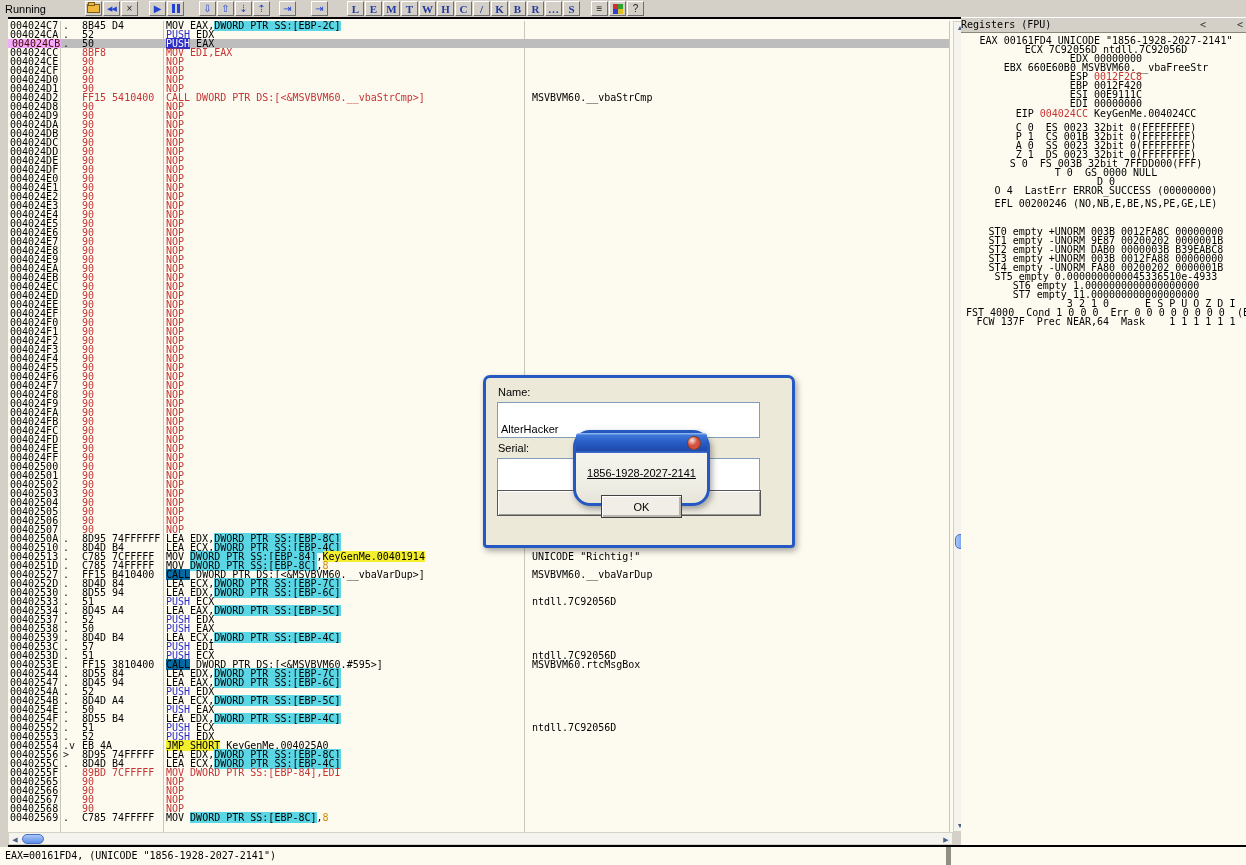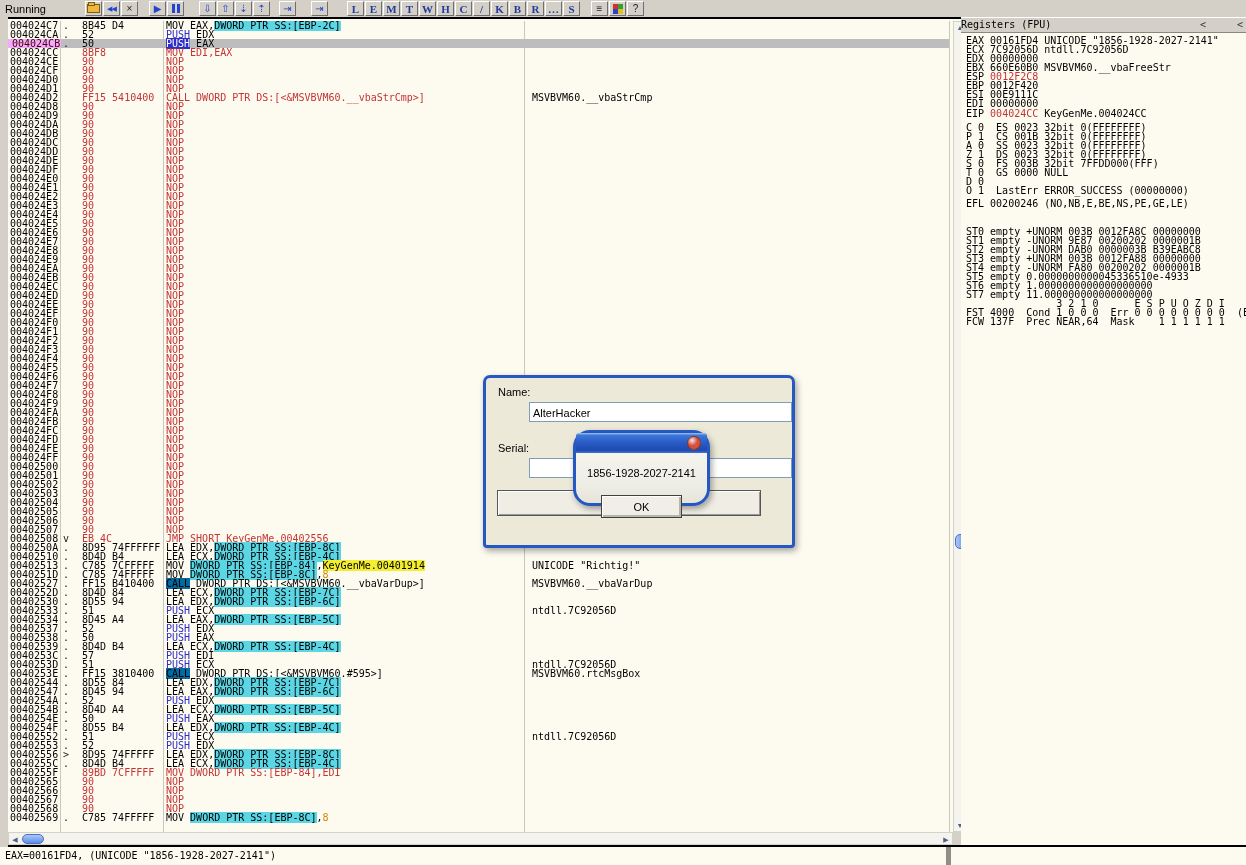--- a/index.html
+++ b/index.html
@@ -60,21 +60,21 @@
   #hthumb{left:13px;top:0.5px;width:22px;height:10px;background:linear-gradient(180deg,#aac8f6,#5f8de9);}
   #sbcorner{position:absolute;left:945px;top:813px;width:14px;height:13px;background:#d4d0c8;}
 
   
   #regpane{position:absolute;left:961px;top:17px;width:285px;height:828px;background:#fdfbf0;
            border-bottom:2px solid #000;box-sizing:content-box;overflow:hidden;}
   #reghdr{height:14px;background:#d4d0c8;border-bottom:1px solid #8a887c;border-top:1px solid #fff;
           font-family:"DejaVu Sans Mono",monospace;font-size:10px;line-height:13px;
           color:#000;position:relative;}
   .reghdr-btn{position:absolute;top:0;font-size:10px;color:#333;}
-  #regbody{padding:3px 0 0 5px;}
+  #regbody{padding:3px 0 0 5px;text-align:center;}
   .rline{font-family:"DejaVu Sans Mono",monospace;font-size:10px;line-height:9px;height:9px;
          white-space:pre;color:#000;}
   .rline .red{color:#c43434;}
 
   
   #statusbar{position:absolute;left:0;top:847px;width:1246px;height:18px;background:#fdfbf0;}
   #status-text{position:absolute;left:5px;top:3px;font-family:"DejaVu Sans Mono",monospace;
                font-size:10px;color:#000;white-space:pre;}
   #status-div{position:absolute;left:946px;top:0;width:5px;height:18px;background:#8f8f86;}
 
@@ -93,31 +93,31 @@
   .ball{width:13px;height:13px;border-radius:50%;border:1px solid rgba(60,40,10,.55);box-sizing:border-box;
         background-image:radial-gradient(circle at 35% 28%,rgba(255,255,255,.85) 0,rgba(255,255,255,0) 45%);}
   .ball.min{background-color:#f2a93b;}
   .ball.max{background-color:#58c058;}
   .ball.close{background-color:#d5503e;}
   #kgbody{position:relative;height:146px;}
   .kglabel{position:absolute;left:12px;font-size:11px;color:#000;}
   #name-label{top:8px;}
   #serial-label{top:64px;}
   .kginput{position:absolute;left:11px;width:258px;height:17px;border:1px solid #7f9db9;background:#fff;
-           font-family:"Liberation Sans",sans-serif;font-size:11px;padding:1px 0 0 3px;margin-left:32px;}
+           font-family:"Liberation Sans",sans-serif;font-size:11px;padding:17px 0 0 3px;}
   #name-input{top:24px;}
   #serial-input{top:80px;}
   #check-button{position:absolute;left:11px;top:112px;width:264px;height:26px;background:#f0eee4;
                 border:1px solid #55565a;box-shadow:inset 1px 1px 0 #fff,inset -1px -1px 0 #9a9a90;}
 
   
   #msgbox{position:absolute;left:573px;top:430px;width:137px;height:76px;box-sizing:border-box;
           border:3px solid #2558c0;border-radius:17px;z-index:40;
           background:linear-gradient(180deg,#f7f6f1 0%,#efeee6 70%,#e7e5d9 100%);
-          box-shadow:2px 3px 6px rgba(0,0,0,.35);}
+          box-shadow:2px 3px 6px rgba(0,0,0,.35);text-decoration:underline;}
   #mbtitle{height:20px;border-radius:3px 3px 0 0;position:relative;
            background:linear-gradient(180deg,#9ec2f2 0%,#3e77d8 12%,#2a5ec9 45%,#1e4aad 86%,#4470cf 100%);}
   #mb-close{position:absolute;right:6px;top:3px;width:14px;height:14px;}
   #mb-text{margin-top:14px;text-align:center;font-size:11px;color:#000;}
   #ok-button{position:absolute;left:25px;top:62px;width:81px;height:23px;background:#f0eee6;
              border:1px solid #404040;box-shadow:inset 1px 1px 0 #fff,inset -2px -2px 0 #b8b6aa;
              font-family:"Liberation Sans",sans-serif;font-size:11px;color:#000;}
 </style>
 </head>
 <body>
@@ -272,21 +272,20 @@
       <div class="drow"><span class="da">004024FE</span><span class="dh c-r">90</span><span class="di"><span class="c-r">NOP</span></span></div>
       <div class="drow"><span class="da">004024FF</span><span class="dh c-r">90</span><span class="di"><span class="c-r">NOP</span></span></div>
       <div class="drow"><span class="da">00402500</span><span class="dh c-r">90</span><span class="di"><span class="c-r">NOP</span></span></div>
       <div class="drow"><span class="da">00402501</span><span class="dh c-r">90</span><span class="di"><span class="c-r">NOP</span></span></div>
       <div class="drow"><span class="da">00402502</span><span class="dh c-r">90</span><span class="di"><span class="c-r">NOP</span></span></div>
       <div class="drow"><span class="da">00402503</span><span class="dh c-r">90</span><span class="di"><span class="c-r">NOP</span></span></div>
       <div class="drow"><span class="da">00402504</span><span class="dh c-r">90</span><span class="di"><span class="c-r">NOP</span></span></div>
       <div class="drow"><span class="da">00402505</span><span class="dh c-r">90</span><span class="di"><span class="c-r">NOP</span></span></div>
       <div class="drow"><span class="da">00402506</span><span class="dh c-r">90</span><span class="di"><span class="c-r">NOP</span></span></div>
       <div class="drow"><span class="da">00402507</span><span class="dh c-r">90</span><span class="di"><span class="c-r">NOP</span></span></div>
-      <div class="drow"><span class="da">00402508</span><span class="dm">v</span><span class="dh c-r">EB 4C</span><span class="di"><span class="c-r">JMP SHORT KeyGenMe.00402556</span></span></div>
       <div class="drow"><span class="da">0040250A</span><span class="dm">.</span><span class="dh">8D95 74FFFFFF</span><span class="di"><span class="c-n">LEA EDX,</span><span class="c-m">DWORD PTR SS:[EBP-8C]</span></span></div>
       <div class="drow"><span class="da">00402510</span><span class="dm">.</span><span class="dh">8D4D B4</span><span class="di"><span class="c-n">LEA ECX,</span><span class="c-m">DWORD PTR SS:[EBP-4C]</span></span></div>
       <div class="drow"><span class="da">00402513</span><span class="dm">.</span><span class="dh">C785 7CFFFFF</span><span class="di"><span class="c-n">MOV </span><span class="c-m">DWORD PTR SS:[EBP-84]</span><span class="c-n">,</span><span class="c-y">KeyGenMe.00401914</span></span><span class="dc">UNICODE "Richtig!"</span></div>
       <div class="drow"><span class="da">0040251D</span><span class="dm">.</span><span class="dh">C785 74FFFFF</span><span class="di"><span class="c-n">MOV </span><span class="c-m">DWORD PTR SS:[EBP-8C]</span><span class="c-n">,</span><span class="c-o">8</span></span></div>
       <div class="drow"><span class="da">00402527</span><span class="dm">.</span><span class="dh">FF15 B410400</span><span class="di"><span class="c-c">CALL</span><span class="c-n"> DWORD PTR DS:[&lt;&amp;MSVBVM60.__vbaVarDup&gt;]</span></span><span class="dc">MSVBVM60.__vbaVarDup</span></div>
       <div class="drow"><span class="da">0040252D</span><span class="dm">.</span><span class="dh">8D4D 84</span><span class="di"><span class="c-n">LEA ECX,</span><span class="c-m">DWORD PTR SS:[EBP-7C]</span></span></div>
       <div class="drow"><span class="da">00402530</span><span class="dm">.</span><span class="dh">8D55 94</span><span class="di"><span class="c-n">LEA EDX,</span><span class="c-m">DWORD PTR SS:[EBP-6C]</span></span></div>
       <div class="drow"><span class="da">00402533</span><span class="dm">.</span><span class="dh">51</span><span class="di"><span class="c-b">PUSH</span><span class="c-n"> ECX</span></span><span class="dc">ntdll.7C92056D</span></div>
       <div class="drow"><span class="da">00402534</span><span class="dm">.</span><span class="dh">8D45 A4</span><span class="di"><span class="c-n">LEA EAX,</span><span class="c-m">DWORD PTR SS:[EBP-5C]</span></span></div>
       <div class="drow"><span class="da">00402537</span><span class="dm">.</span><span class="dh">52</span><span class="di"><span class="c-b">PUSH</span><span class="c-n"> EDX</span></span></div>
@@ -296,20 +295,21 @@
       <div class="drow"><span class="da">0040253D</span><span class="dm">.</span><span class="dh">51</span><span class="di"><span class="c-b">PUSH</span><span class="c-n"> ECX</span></span><span class="dc">ntdll.7C92056D</span></div>
       <div class="drow"><span class="da">0040253E</span><span class="dm">.</span><span class="dh">FF15 3810400</span><span class="di"><span class="c-c">CALL</span><span class="c-n"> DWORD PTR DS:[&lt;&amp;MSVBVM60.#595&gt;]</span></span><span class="dc">MSVBVM60.rtcMsgBox</span></div>
       <div class="drow"><span class="da">00402544</span><span class="dm">.</span><span class="dh">8D55 84</span><span class="di"><span class="c-n">LEA EDX,</span><span class="c-m">DWORD PTR SS:[EBP-7C]</span></span></div>
       <div class="drow"><span class="da">00402547</span><span class="dm">.</span><span class="dh">8D45 94</span><span class="di"><span class="c-n">LEA EAX,</span><span class="c-m">DWORD PTR SS:[EBP-6C]</span></span></div>
       <div class="drow"><span class="da">0040254A</span><span class="dm">.</span><span class="dh">52</span><span class="di"><span class="c-b">PUSH</span><span class="c-n"> EDX</span></span></div>
       <div class="drow"><span class="da">0040254B</span><span class="dm">.</span><span class="dh">8D4D A4</span><span class="di"><span class="c-n">LEA ECX,</span><span class="c-m">DWORD PTR SS:[EBP-5C]</span></span></div>
       <div class="drow"><span class="da">0040254E</span><span class="dm">.</span><span class="dh">50</span><span class="di"><span class="c-b">PUSH</span><span class="c-n"> EAX</span></span></div>
       <div class="drow"><span class="da">0040254F</span><span class="dm">.</span><span class="dh">8D55 B4</span><span class="di"><span class="c-n">LEA EDX,</span><span class="c-m">DWORD PTR SS:[EBP-4C]</span></span></div>
       <div class="drow"><span class="da">00402552</span><span class="dm">.</span><span class="dh">51</span><span class="di"><span class="c-b">PUSH</span><span class="c-n"> ECX</span></span><span class="dc">ntdll.7C92056D</span></div>
       <div class="drow"><span class="da">00402553</span><span class="dm">.</span><span class="dh">52</span><span class="di"><span class="c-b">PUSH</span><span class="c-n"> EDX</span></span></div>
+      <div class="drow"><span class="da">00402554</span><span class="dm">.v</span><span class="dh">EB 4A</span><span class="di"><span class="c-y">JMP SHORT</span><span class="c-n"> KeyGenMe.004025A0</span></span></div>
       <div class="drow"><span class="da">00402556</span><span class="dm">&gt;</span><span class="dh">8D95 74FFFFF</span><span class="di"><span class="c-n">LEA EDX,</span><span class="c-m">DWORD PTR SS:[EBP-8C]</span></span></div>
       <div class="drow"><span class="da">0040255C</span><span class="dm">.</span><span class="dh">8D4D B4</span><span class="di"><span class="c-n">LEA ECX,</span><span class="c-m">DWORD PTR SS:[EBP-4C]</span></span></div>
       <div class="drow"><span class="da">0040255F</span><span class="dh c-r">89BD 7CFFFFF</span><span class="di"><span class="c-r">MOV DWORD PTR SS:[EBP-84],EDI</span></span></div>
       <div class="drow"><span class="da">00402565</span><span class="dh c-r">90</span><span class="di"><span class="c-r">NOP</span></span></div>
       <div class="drow"><span class="da">00402566</span><span class="dh c-r">90</span><span class="di"><span class="c-r">NOP</span></span></div>
       <div class="drow"><span class="da">00402567</span><span class="dh c-r">90</span><span class="di"><span class="c-r">NOP</span></span></div>
       <div class="drow"><span class="da">00402568</span><span class="dh c-r">90</span><span class="di"><span class="c-r">NOP</span></span></div>
       <div class="drow"><span class="da">00402569</span><span class="dm">.</span><span class="dh">C785 74FFFFF</span><span class="di"><span class="c-n">MOV </span><span class="c-m">DWORD PTR SS:[EBP-8C]</span><span class="c-n">,</span><span class="c-o">8</span></span></div>
     </div>
 
@@ -342,21 +342,21 @@
       <div class="rline"><span>ESI </span><span>00E9111C</span></div>
       <div class="rline"><span>EDI </span><span>00000000</span></div>
       <div class="rline" style="margin-top: 1px;"><span>EIP </span><span class="red">004024CC</span><span> KeyGenMe.004024CC</span></div>
       <div class="rline" style="margin-top: 5px;">C 0  ES 0023 32bit 0(FFFFFFFF)</div>
       <div class="rline">P 1  CS 001B 32bit 0(FFFFFFFF)</div>
       <div class="rline">A 0  SS 0023 32bit 0(FFFFFFFF)</div>
       <div class="rline">Z 1  DS 0023 32bit 0(FFFFFFFF)</div>
       <div class="rline">S 0  FS 003B 32bit 7FFDD000(FFF)</div>
       <div class="rline">T 0  GS 0000 NULL</div>
       <div class="rline">D 0</div>
-      <div class="rline">O 1  LastErr ERROR_SUCCESS (00000000)</div>
+      <div class="rline">O 4  LastErr ERROR_SUCCESS (00000000)</div>
       <div class="rline" style="margin-top: 4px;">EFL 00200246 (NO,NB,E,BE,NS,PE,GE,LE)</div>
       <div class="rline" style="margin-top: 19px;">ST0 empty +UNORM 003B 0012FA8C 00000000</div>
       <div class="rline">ST1 empty -UNORM 9E87 00200202 0000001B</div>
       <div class="rline">ST2 empty -UNORM DAB0 0000003B B39EABC8</div>
       <div class="rline">ST3 empty +UNORM 003B 0012FA88 00000000</div>
       <div class="rline">ST4 empty -UNORM FA80 00200202 0000001B</div>
       <div class="rline">ST5 empty 0.0000000000045336510e-4933</div>
       <div class="rline">ST6 empty 1.0000000000000000000</div>
       <div class="rline">ST7 empty 11.000000000000000000</div>
       <div class="rline">               3 2 1 0      E S P U O Z D I</div>

